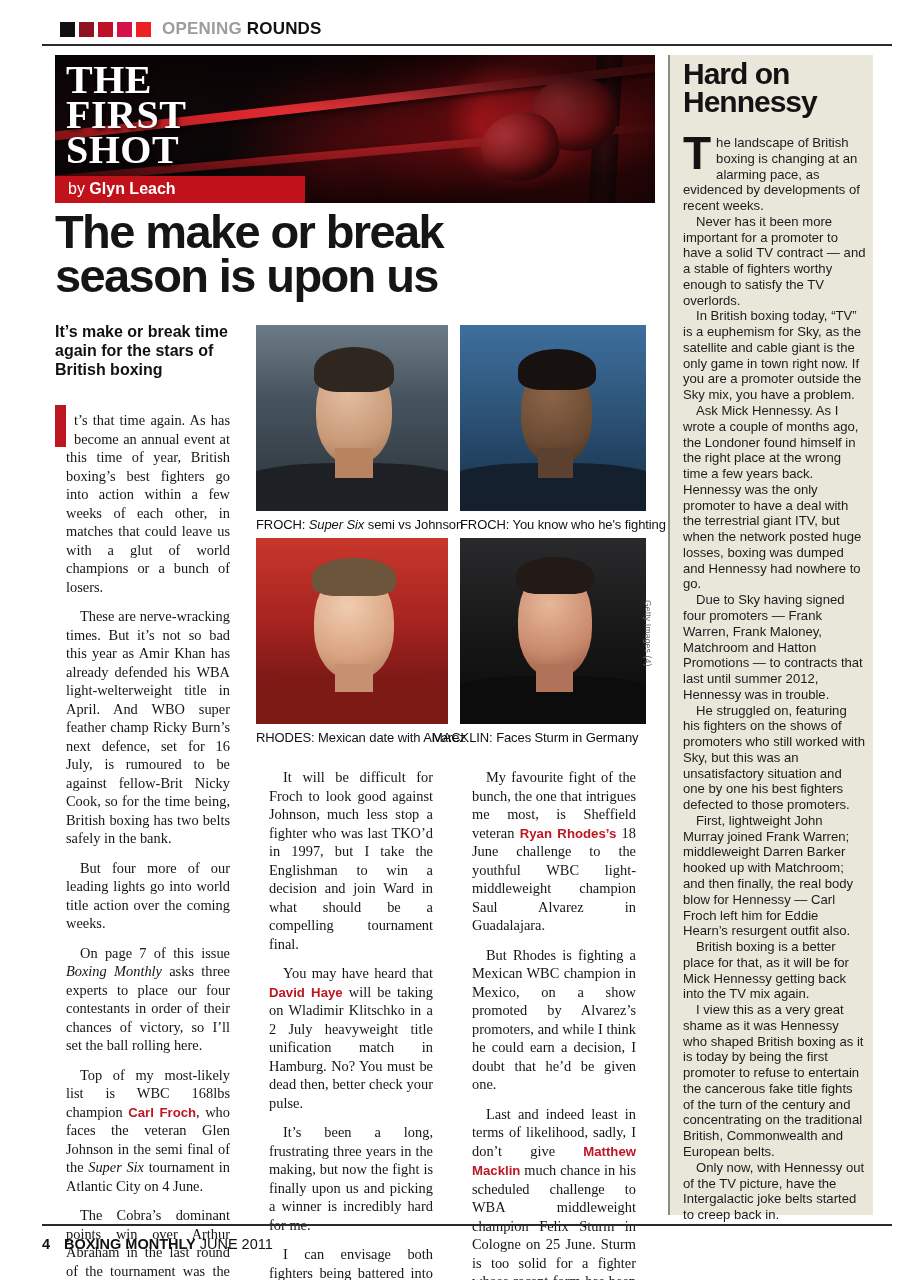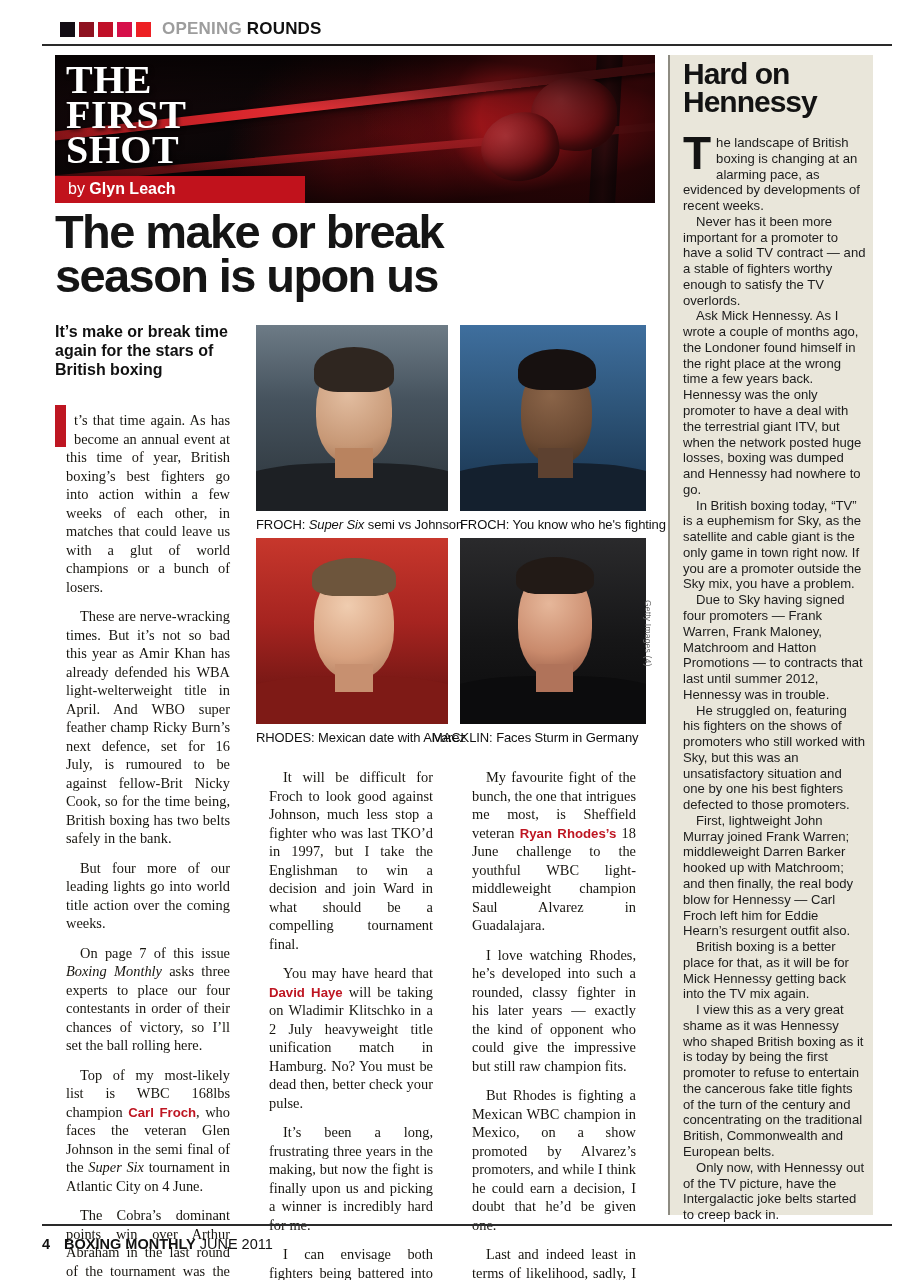--- a/index.html
+++ b/index.html
@@ -164,21 +164,20 @@
     <p>The Cobra’s dominant points win over Arthur Abraham in the last round of the tournament was the most impressive boxing performance of his career. But it may have flattered to deceive a little as in the other <em>Super Six</em> semi, Andre Ward outclassed Abraham in similar fashion, suggesting that, with the right tactics, the previously dominant 160lbs champ can be outboxed easily in the higher division.</p>
   </div>
 <div class="col" id="col2">
     <p>It will be difficult for Froch to look good against Johnson, much less stop a fighter who was last TKO’d in 1997, but I take the Englishman to win a decision and join Ward in what should be a compelling tournament final.</p>
     <p>You may have heard that <span class="red">David Haye</span> will be taking on Wladimir Klitschko in a 2 July heavyweight title unification match in Hamburg. No? You must be dead then, better check your pulse.</p>
     <p>It’s been a long, frustrating three years in the making, but now the fight is finally upon us and picking a winner is incredibly hard for me.</p>
     <p>I can envisage both fighters being battered into submission on the ropes — I doubt that this one will go the distance. On balance, though, I make this a 55-45 fight in Klitschko’s favour due to his greater size and experience. But I hope I’m wrong — and that David forgets about retiring in October.</p>
   </div>
 <div class="col" id="col3">
     <p>My favourite fight of the bunch, the one that intrigues me most, is Sheffield veteran <span class="red">Ryan Rhodes’s</span> 18 June challenge to the youthful WBC light-middleweight champion Saul Alvarez in Guadalajara.</p>
-    <p>I love watching Rhodes, he’s developed into such a rounded, classy fighter in his later years — exactly the kind of opponent who could give the impressive but still raw champion fits.</p>
     <p>But Rhodes is fighting a Mexican WBC champion in Mexico, on a show promoted by Alvarez’s promoters, and while I think he could earn a decision, I doubt that he’d be given one.</p>
     <p>Last and indeed least in terms of likelihood, sadly, I don’t give <span class="red">Matthew Macklin</span> much chance in his scheduled challenge to WBA middleweight champion Felix Sturm in Cologne on 25 June. Sturm is too solid for a fighter whose recent form has been patchy and I can see the Birmingham challenger being stopped around the 10th round.</p>
   </div>
 
 <div class="photo" id="ph1">
   <div class="pbg" style="background:linear-gradient(180deg,#6d7b86 0%,#46535e 40%,#2b3339 100%)"></div>
   <div class="shoulders" style="background:#1d2024"></div>
   <div class="face" style="left:31%;top:17%;width:40%;height:58%;background:radial-gradient(circle at 42% 35%,#e2bda0,#c79876 62%,#9c6e50 100%)"></div>
   <div class="hair" style="left:30%;top:12%;width:42%;height:24%;background:#2f2620"></div>
   <div class="neck" style="left:41%;top:66%;width:20%;height:16%;background:#b9835f"></div>
@@ -229,22 +228,22 @@
 <div id="sidebar"></div>
 <div id="sbrule"></div>
 <div id="sbtitle">
   <div>Hard on</div>
   <div>Hennessy</div>
 </div>
 <div id="sbbody">
   <span id="sbdrop">T</span>
 <p class="first">he landscape of British boxing is changing at an alarming pace, as evidenced by developments of recent weeks.</p>
     <p>Never has it been more important for a promoter to have a solid TV contract — and a stable of fighters worthy enough to satisfy the TV overlords.</p>
+    <p>In British boxing today, “TV” is a euphemism for Sky, as the satellite and cable giant is the only game in town right now. If you are a promoter outside the Sky mix, you have a problem.</p>
     <p>Ask Mick Hennessy. As I wrote a couple of months ago, the Londoner found himself in the right place at the wrong time a few years back. Hennessy was the only promoter to have a deal with the terrestrial giant ITV, but when the network posted huge losses, boxing was dumped and Hennessy had nowhere to go.</p>
-    <p>In British boxing today, “TV” is a euphemism for Sky, as the satellite and cable giant is the only game in town right now. If you are a promoter outside the Sky mix, you have a problem.</p>
     <p>Due to Sky having signed four promoters — Frank Warren, Frank Maloney, Matchroom and Hatton Promotions — to contracts that last until summer 2012, Hennessy was in trouble.</p>
     <p>He struggled on, featuring his fighters on the shows of promoters who still worked with Sky, but this was an unsatisfactory situation and one by one his best fighters defected to those promoters.</p>
     <p>First, lightweight John Murray joined Frank Warren; middleweight Darren Barker hooked up with Matchroom; and then finally, the real body blow for Hennessy — Carl Froch left him for Eddie Hearn’s resurgent outfit also.</p>
     <p>British boxing is a better place for that, as it will be for Mick Hennessy getting back into the TV mix again.</p>
     <p>I view this as a very great shame as it was Hennessy who shaped British boxing as it is today by being the first promoter to refuse to entertain the cancerous fake title fights of the turn of the century and concentrating on the traditional British, Commonwealth and European belts.</p>
     <p>Only now, with Hennessy out of the TV picture, have the Intergalactic joke belts started to creep back in.</p>
   </div>
 
 <div id="footrule"></div>
 <div id="footer">

